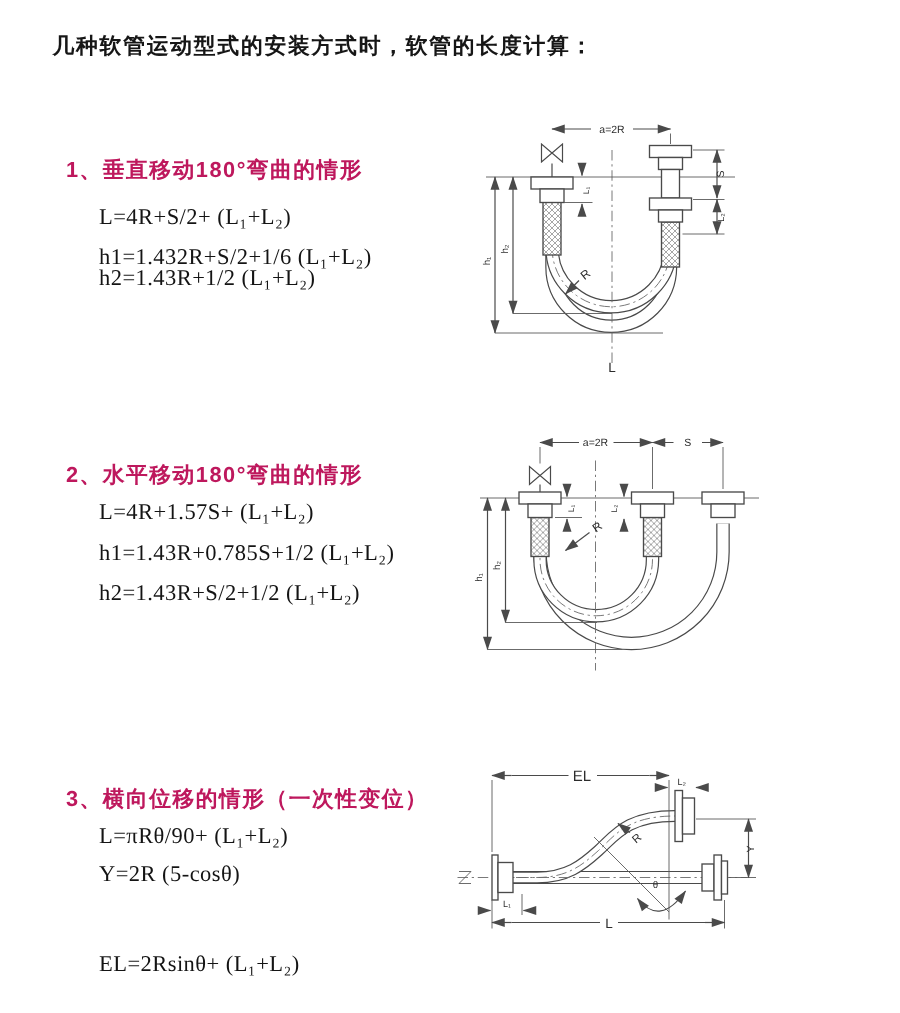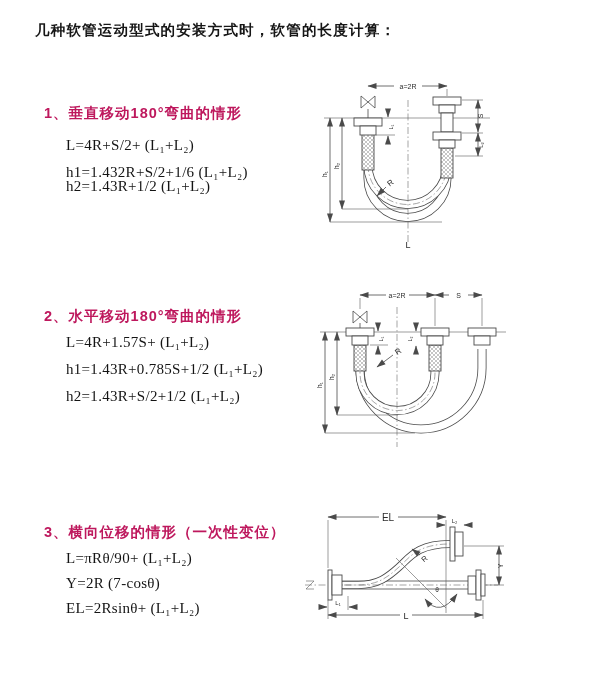--- a/index.html
+++ b/index.html
@@ -51,22 +51,22 @@
 <div class="formula" style="top:164px">h1=1.432R+S/2+1/6 (L₁+L₂)</div>
 <div class="formula" style="top:178px">h2=1.43R+1/2 (L₁+L₂)</div>
 
 <div class="sec-heading" style="top:307px">2、水平移动180°弯曲的情形</div>
 <div class="formula" style="top:334px">L=4R+1.57S+ (L₁+L₂)</div>
 <div class="formula" style="top:361px">h1=1.43R+0.785S+1/2 (L₁+L₂)</div>
 <div class="formula" style="top:388px">h2=1.43R+S/2+1/2 (L₁+L₂)</div>
 
 <div class="sec-heading" style="top:523px">3、横向位移的情形（一次性变位）</div>
 <div class="formula" style="top:550px">L=πRθ/90+ (L₁+L₂)</div>
-<div class="formula" style="top:575px">Y=2R (7-cosθ)</div>
-<div class="formula" style="top:600px">EL=2Rsinθ+ (L₁+L₂)</div>
+<div class="formula" style="top:575px">Y=2R (5-cosθ)</div>
+<div class="formula" style="top:635px">EL=2Rsinθ+ (L₁+L₂)</div>
 
 <svg viewBox="0 0 290 195" style="left:310px;top:70px;width:290px;height:195px">
 
   <g>
     <path class="hoseD" stroke-width="9" d="M58,64 V108 A39.5,39.5 0 0 0 137,108 V90"></path>
     <path class="hoseW" stroke-width="7.4" d="M58,64 V108 A39.5,39.5 0 0 0 137,108 V90"></path>
   </g>
   <g>
     <path class="hoseD" stroke-width="9" d="M58,64 V95 A39.5,39.5 0 0 0 137,95 V76"></path>
     <path class="hoseW" stroke-width="7.4" d="M58,64 V95 A39.5,39.5 0 0 0 137,95 V76"></path>

